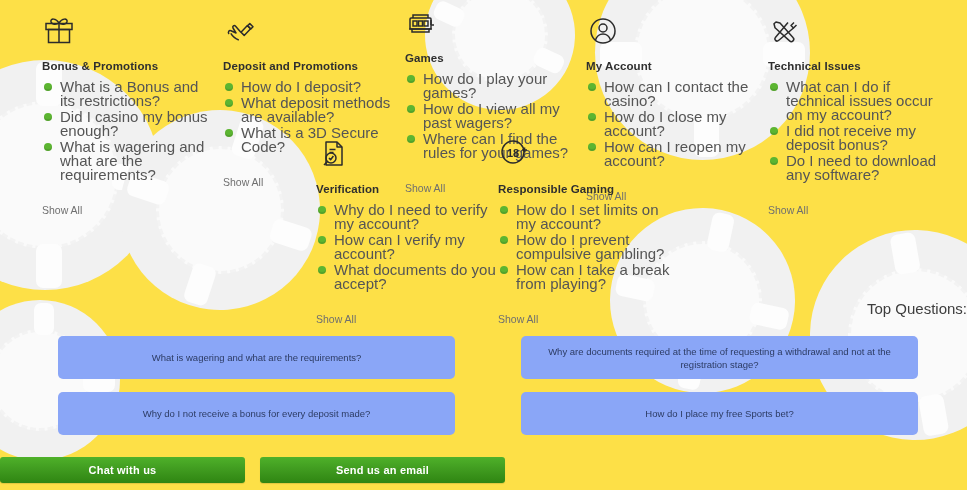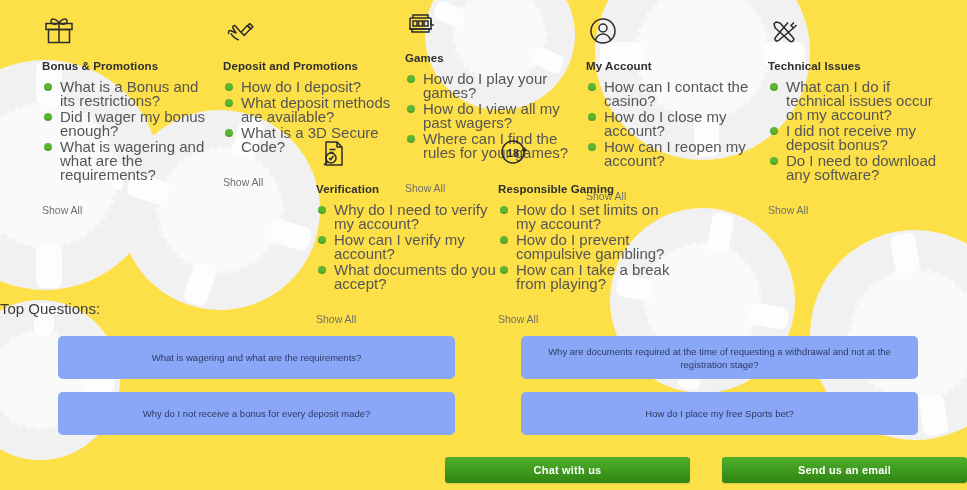--- a/index.html
+++ b/index.html
@@ -86,21 +86,21 @@
     font-size: 10.5px;
     color: #6f6f6f;
     cursor: pointer;
     text-decoration: none;
   }
 
   
   .tq-title {
     position: absolute;
     left: 0; right: 0; top: 300px;
-    text-align: left;
+    text-align: right;
     font-size: 15px;
     color: #3d3d3d;
     z-index: 2;
   }
   .tq-grid {
     position: absolute;
     left: 58px; top: 336px;
     width: 860px;
     display: flex;
     flex-wrap: wrap;
@@ -121,22 +121,22 @@
     line-height: 13px;
     color: #2c3b63;
     cursor: pointer;
   }
 
   
   .cta-row {
     position: absolute;
     left: 0; right: 0; top: 457px;
     display: flex;
-    justify-content: flex-end;
-    gap: 32px;
+    justify-content: flex-start;
+    gap: 15px;
     z-index: 2;
   }
   .cta {
     width: 245px;
     height: 26px;
     border: 0;
     border-radius: 3px;
     background: linear-gradient(to bottom, #4fb12a 0%, #3f9a1f 50%, #2f8512 100%);
     color: #ffffff;
     font-size: 11px;
@@ -200,21 +200,21 @@
       <svg width="34" height="34" viewBox="0 0 34 34" fill="none" stroke="#2b2b2b" stroke-width="1.5">
         <path d="M17 9c-3-5-9-5-8-1 .6 2.4 5 3 8 1zM17 9c3-5 9-5 8-1-.6 2.4-5 3-8 1z"></path>
         <rect x="4" y="9.5" width="26" height="6"></rect>
         <rect x="6.5" y="15.5" width="21" height="13"></rect>
         <path d="M17 9.5v19"></path>
       </svg>
     </span>
     <div class="cat-title">Bonus &amp; Promotions</div>
     <ul class="q-list">
       <li class="q-item"><span class="q-bullet"></span><span>What is a Bonus and its restrictions?</span></li>
-      <li class="q-item"><span class="q-bullet"></span><span>Did I wager my bonus enough?</span></li>
+      <li class="q-item"><span class="q-bullet"></span><span>Did I casino my bonus enough?</span></li>
       <li class="q-item"><span class="q-bullet"></span><span>What is wagering and what are the requirements?</span></li>
     </ul>
     <a class="show-all">Show All</a>
   </div>
 
   <div class="cat" style="left:223px; top:14px; width:175px;">
     <span class="cat-icon">
       <svg width="34" height="34" viewBox="0 0 34 34" fill="none" stroke="#2b2b2b" stroke-width="1.5" stroke-linejoin="round">
         <path d="M6 20c-1.5-2 0-4 2-3.2l5 2.2-3-5c-1-1.8 1.2-3.4 2.6-1.8l5.2 6"></path>
         <path d="M18 18.2l6.4-6.6 3.2 3.2-6.4 6.6z"></path>

